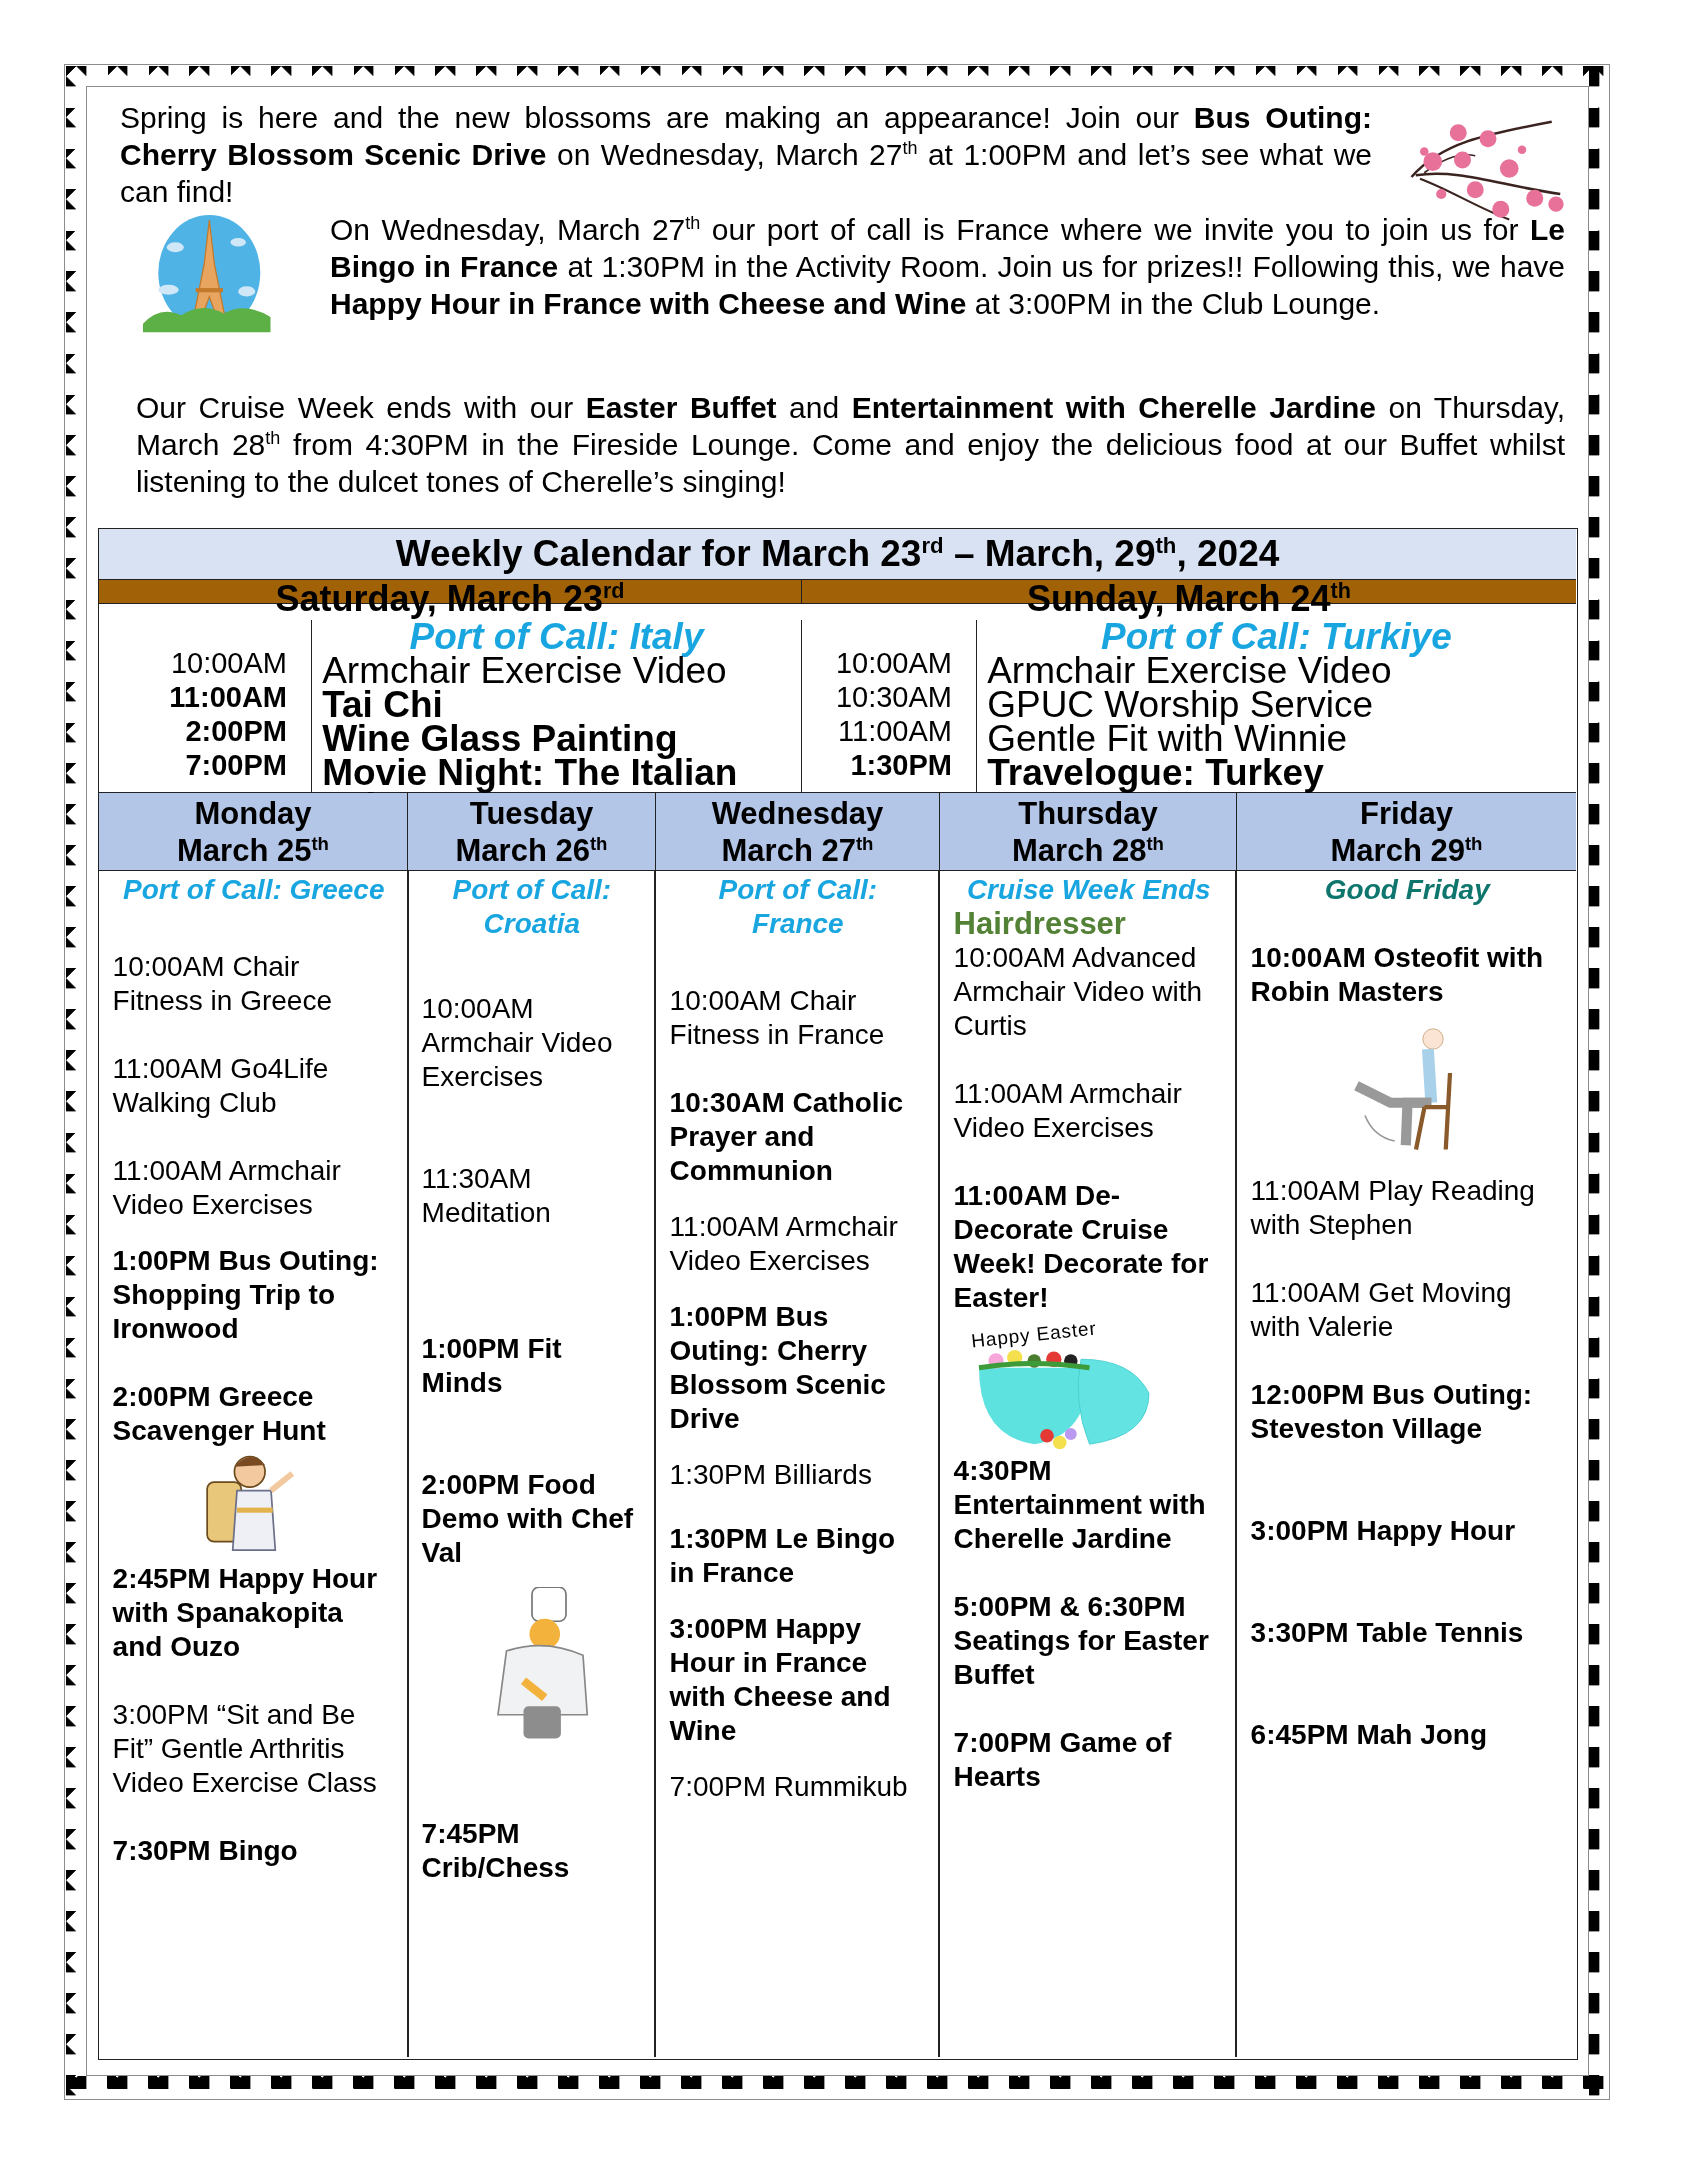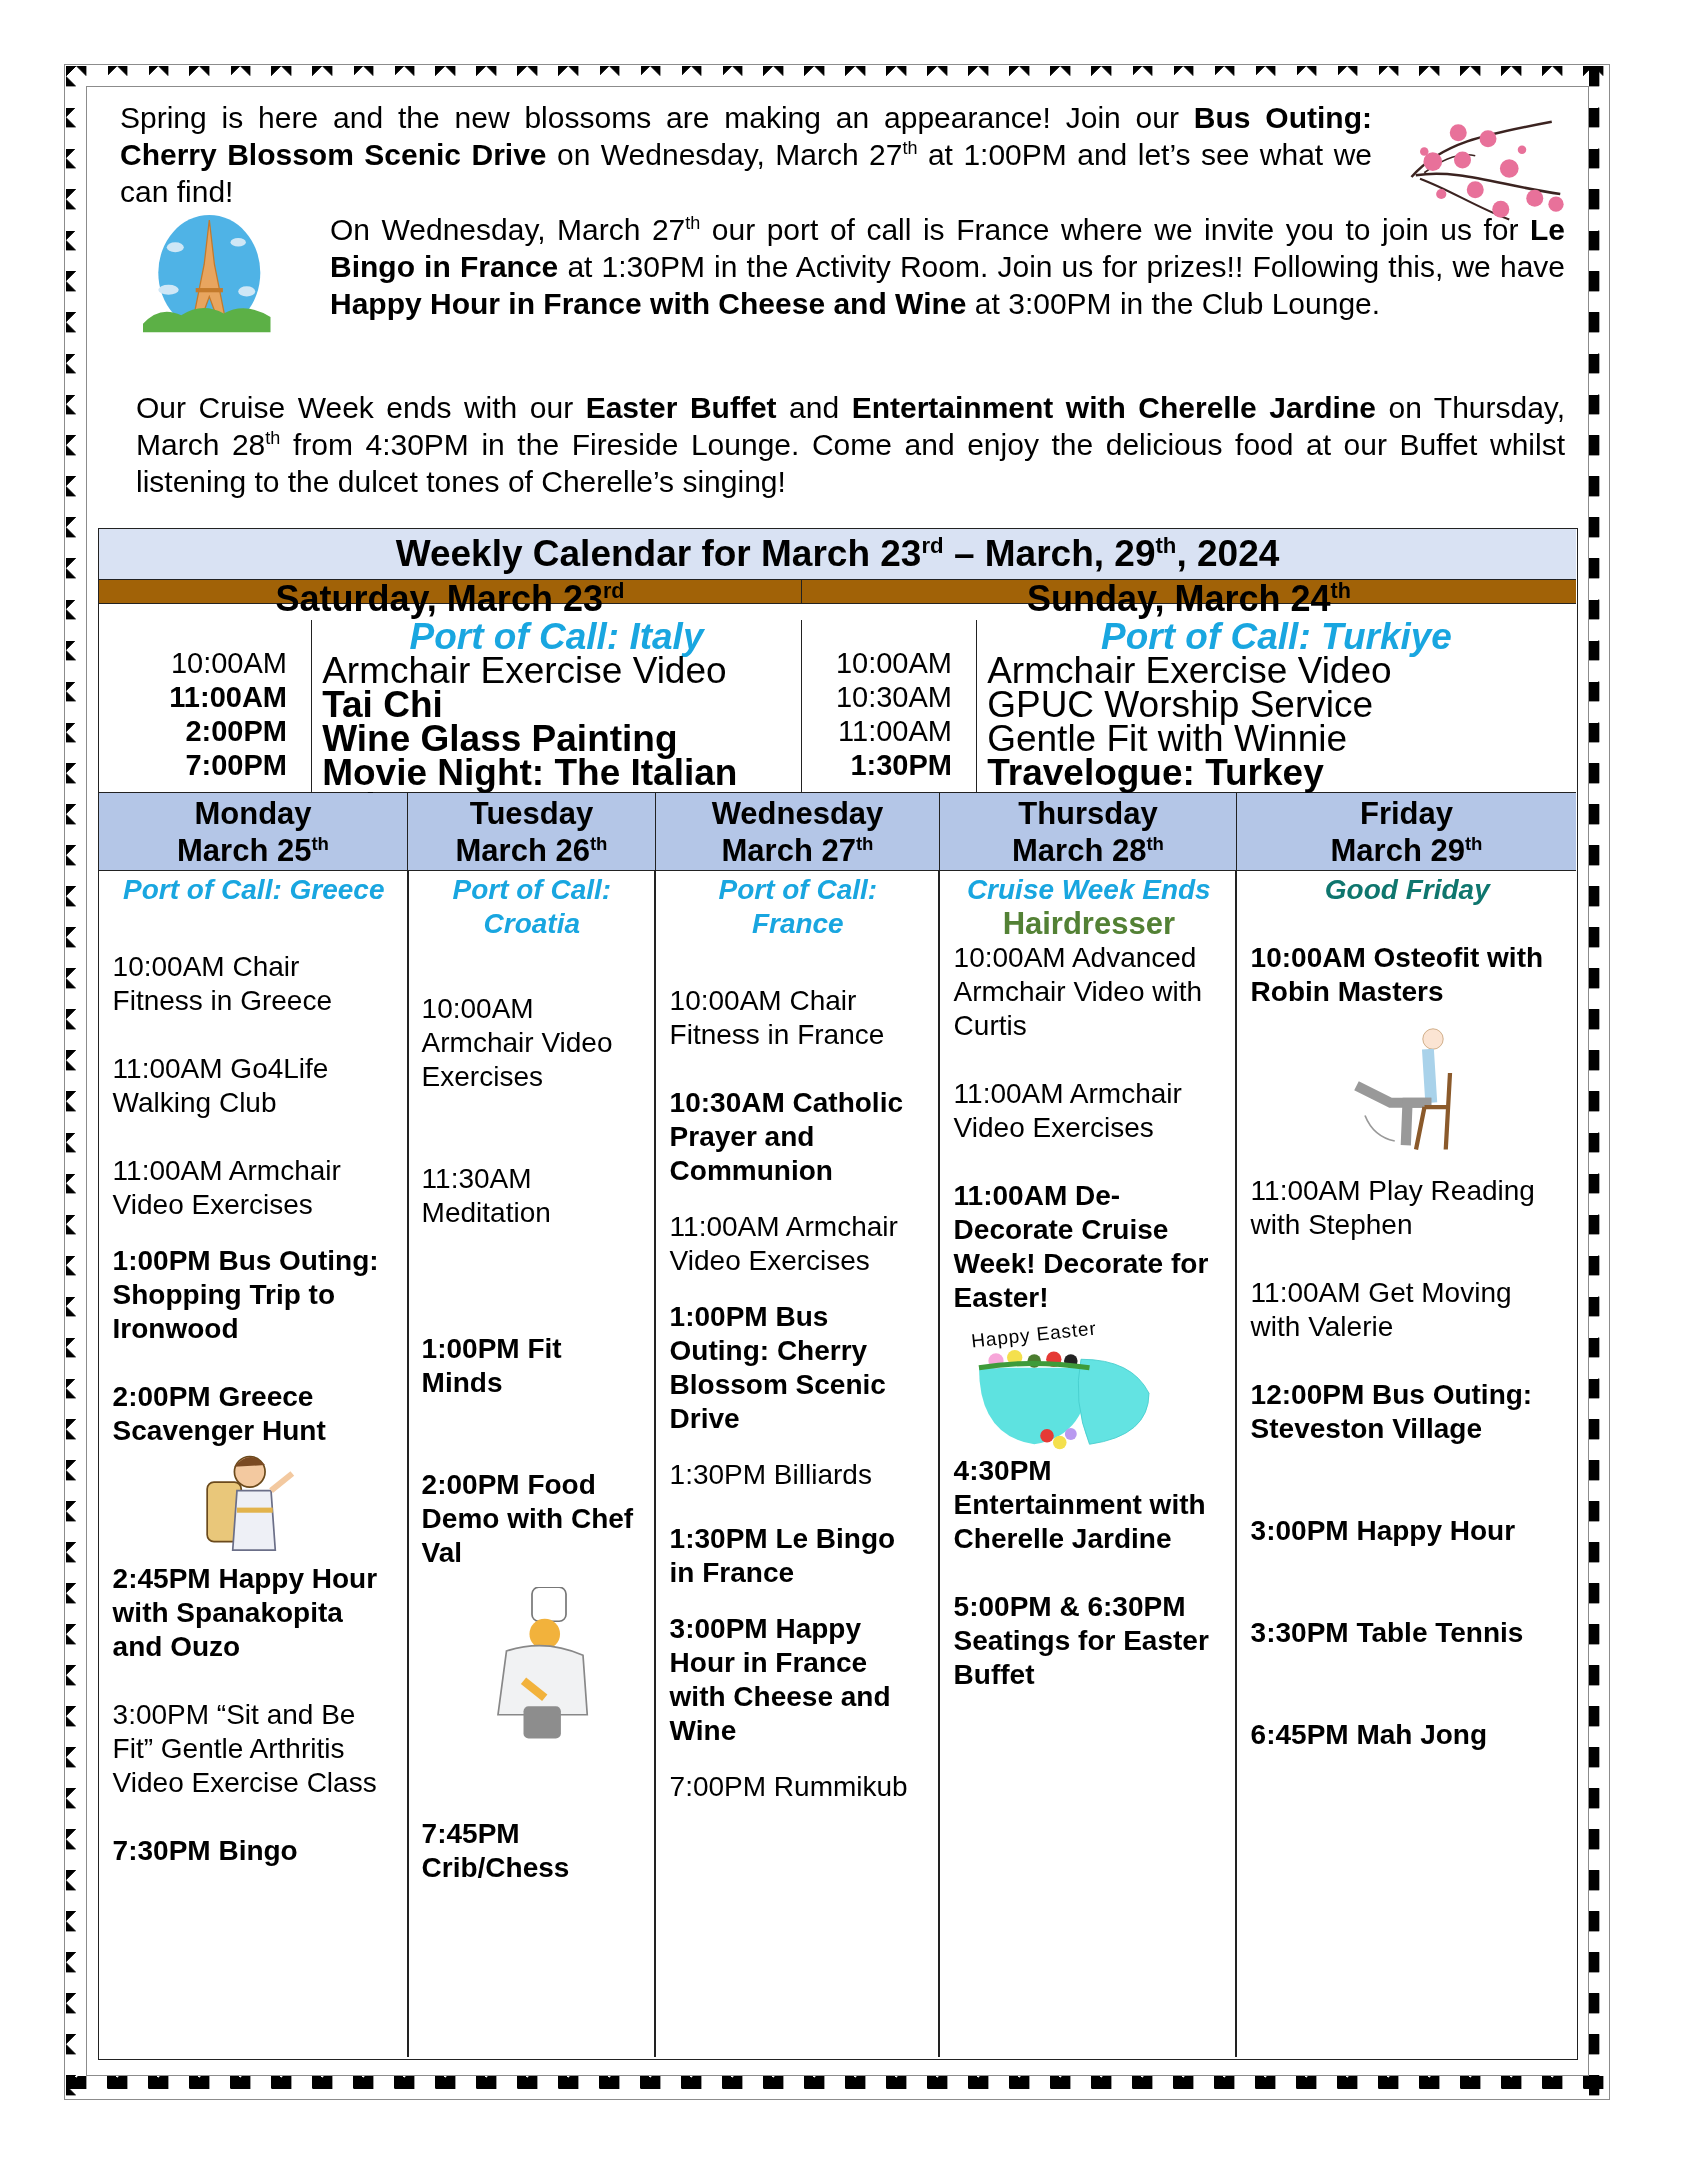--- a/index.html
+++ b/index.html
@@ -54,21 +54,21 @@
              border-bottom:1.7px solid #222; box-sizing:border-box;
              text-align:center; font-weight:bold; font-size:36px; line-height:38px; }
   .wk-sat { left:0; width:703px; border-right:1.7px solid #222; }
   .wk-sun { left:703px; width:774px; }
   .wk-body { position:absolute; top:91px; height:173px; box-sizing:border-box;
              border-bottom:1.7px solid #222; }
   .wk-times { font-size:29px; line-height:34px; text-align:right; padding-top:25.6px; box-sizing:border-box; }
   .wk-acts { font-size:37px; line-height:34px; padding-left:10.2px; box-sizing:border-box; }
   .port { color:#19a6e0; font-style:italic; font-weight:bold; text-align:center; }
   .red { color:#0f766e; font-style:italic; font-weight:bold; text-align:center; }
-  .green { color:#538135; font-weight:bold; text-align:center; font-size:31px; }
+  .green { color:#538135; font-weight:bold; text-align:left; font-size:31px; }
   .bold { font-weight:bold; }
 
   .day-head { position:absolute; top:264px; height:78px; background:#b4c6e7;
               border-bottom:1.7px solid #222; box-sizing:border-box;
               text-align:center; font-weight:bold; font-size:31px; line-height:37px; padding-top:1.7px; }
   .day-col { position:absolute; top:342px; height:1186px; box-sizing:border-box;
              padding:0 12px 0 13.6px; font-size:28px; line-height:34px; }
   .vline { position:absolute; width:1.7px; background:#222; }
 
   .ev { margin:0; }
@@ -263,20 +263,21 @@
             <circle cx="128" cy="22" r="8" fill="#222"></circle>
           </g>
         <path d="M20 30 Q80 20 150 30" stroke="#3e9b3a" stroke-width="6" fill="none"></path>
         <circle cx="100" cy="110" r="8" fill="#e53935"></circle>
           <circle cx="115" cy="118" r="8" fill="#f4e04d"></circle>
           <circle cx="128" cy="108" r="7" fill="#b99af0"></circle>
       </svg>
     </div>
     <p class="ev bold">4:30PM Entertainment with Cherelle Jardine</p>
     <p class="ev bold" style="margin-top:34px;">5:00PM &amp; 6:30PM Seatings for Easter Buffet</p>
+    <p class="ev bold" style="margin-top:34px;">7:00PM Game of Hearts</p>
   </div>
 
   <div class="day-col" style="left:1138px;width:339px;">
     <div class="red" style="margin-top:1.7px;">Good Friday</div>
     <p class="ev bold" style="margin-top:34px;">10:00AM Osteofit with Robin Masters</p>
     <svg class="clip" style="margin-top:13.6px;" width="153" height="136" viewBox="0 0 180 160">
       <circle cx="120" cy="20" r="12" fill="#fbe4d3" stroke="#c9a37a"></circle>
       <path d="M114 32 L118 95" stroke="#a9d2ea" stroke-width="14"></path>
       <path d="M118 95 L70 95 L30 75" stroke="#999" stroke-width="12" fill="none"></path>
       <path d="M118 95 L90 95 L88 145" stroke="#999" stroke-width="12" fill="none"></path>

